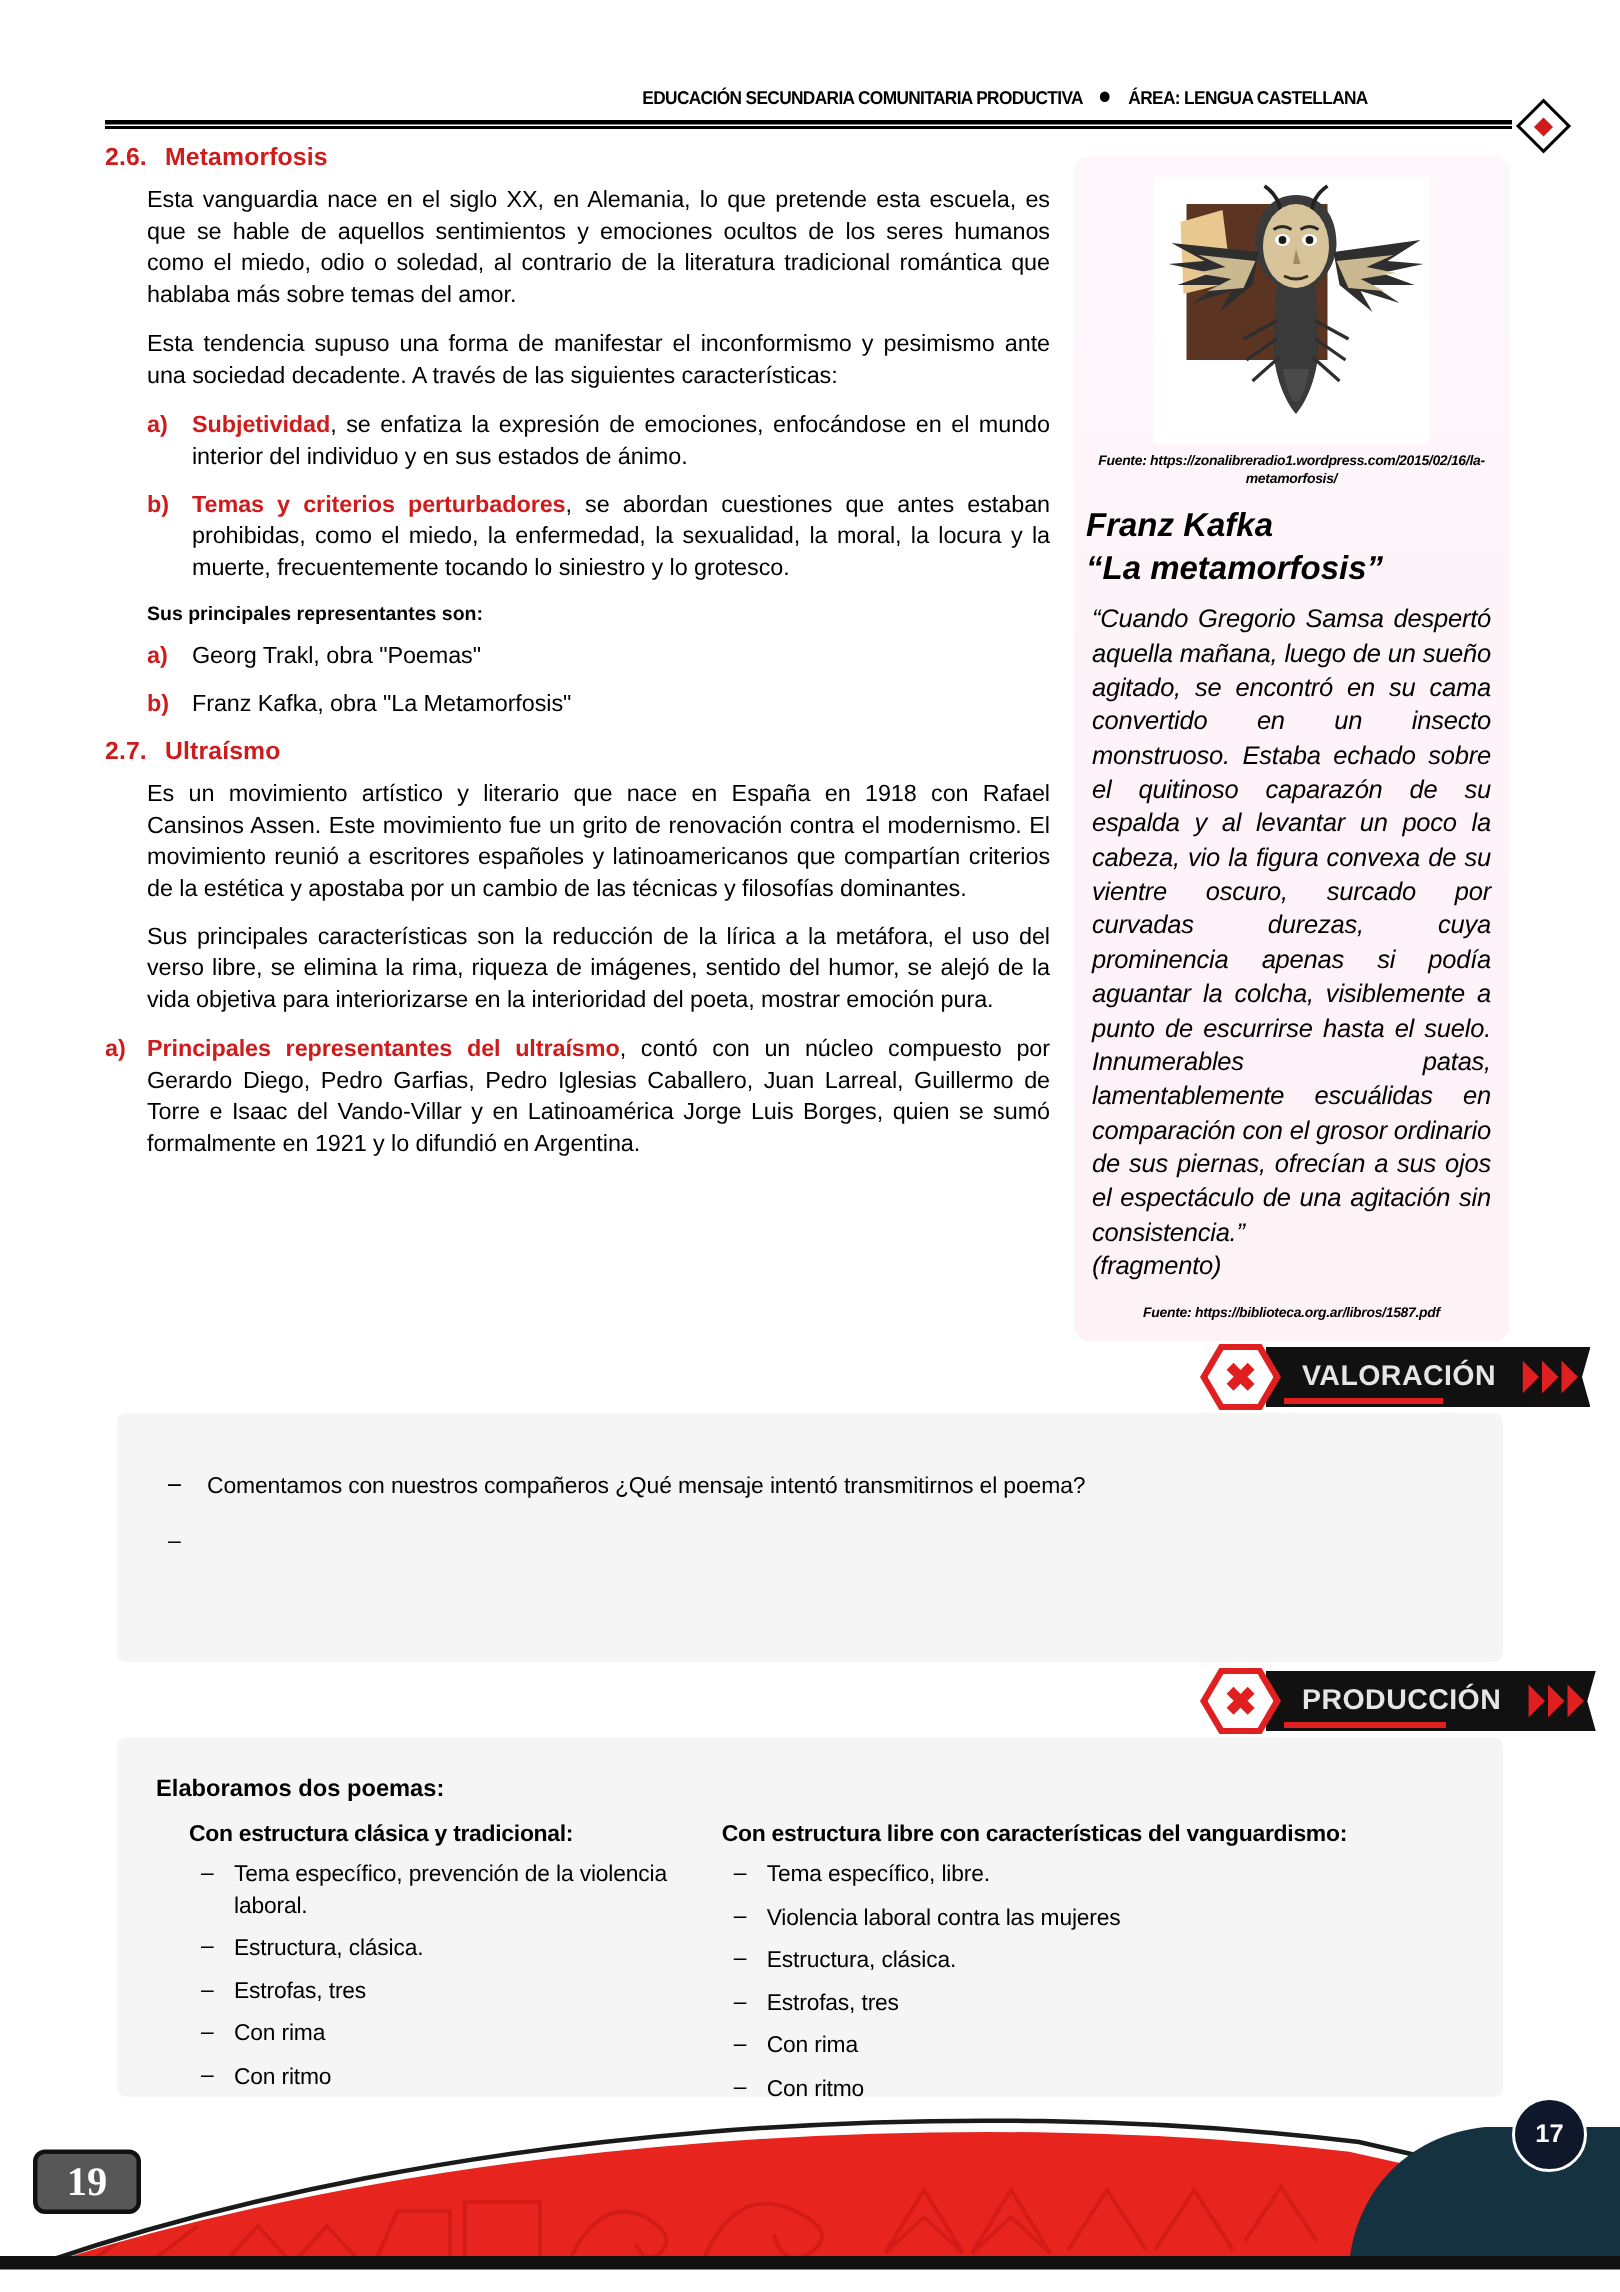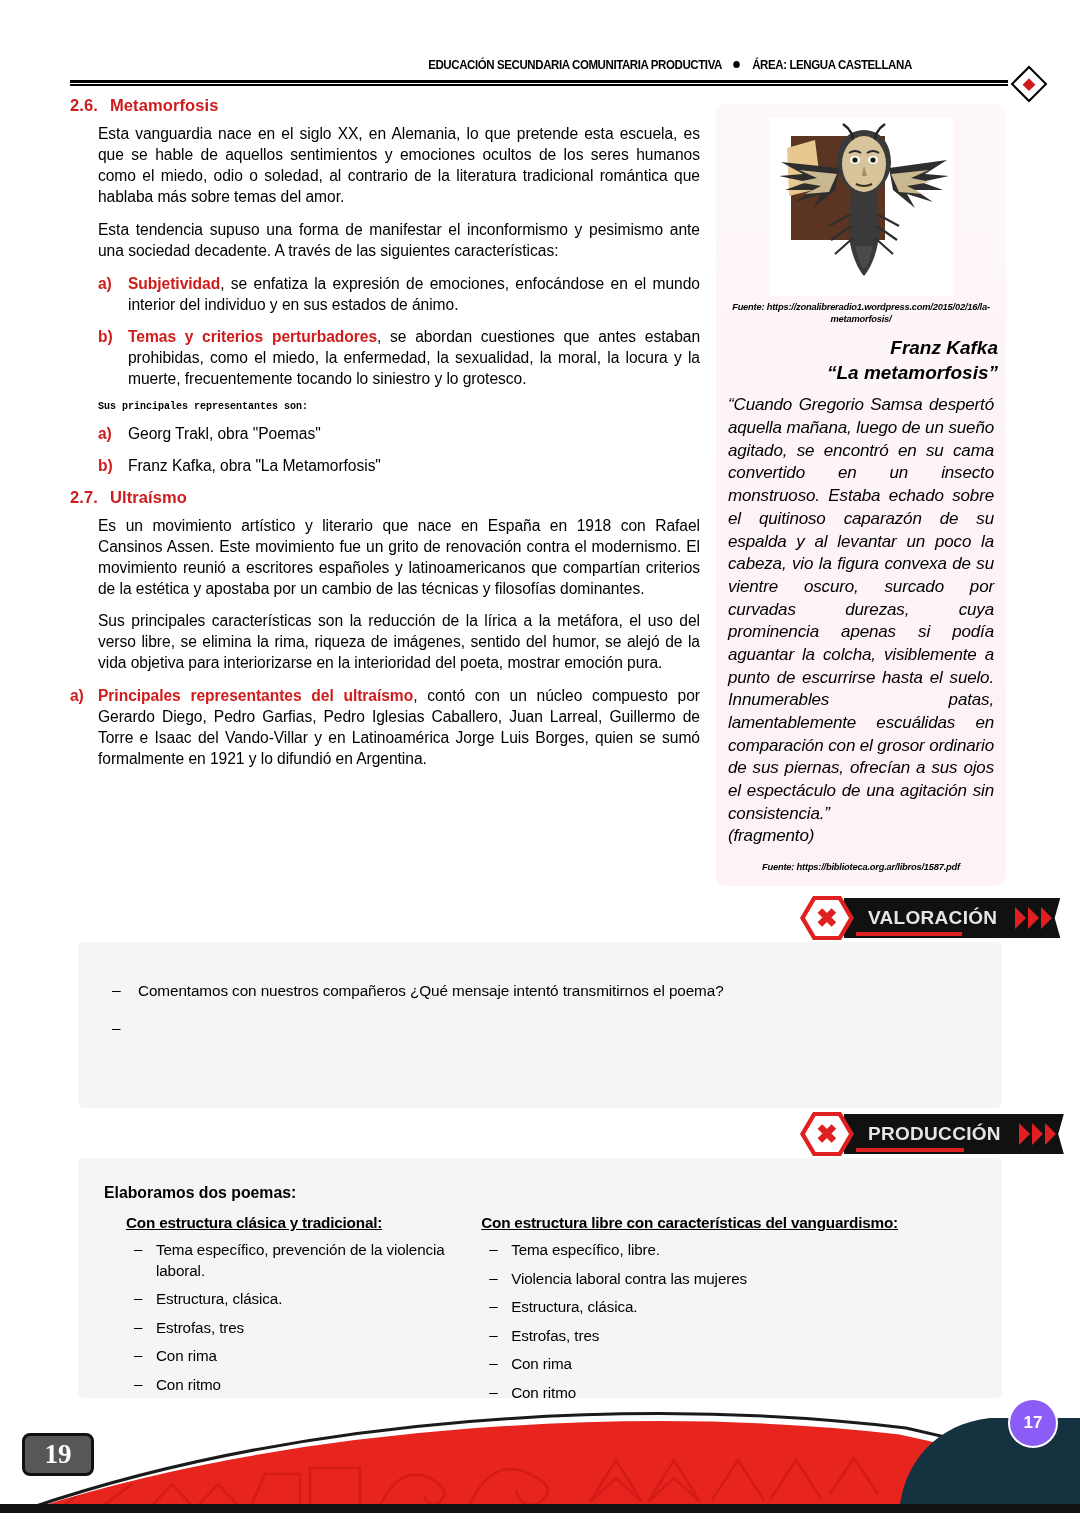--- a/index.html
+++ b/index.html
@@ -109,25 +109,24 @@
   }
   ul.lettered li.nojust { text-align: left; }
   ul.lettered li .marker {
     position: absolute;
     left: 0; top: 0;
     color: #cf1b1b;
     font-weight: bold;
   }
   .redbold { color: #cf1b1b; font-weight: bold; }
   .subhead {
-    font-size: 10px;
+    font-size: 13px;
     font-weight: bold;
     margin: 0 0 12px 0;
     padding-left: 28px;
-    font-family: Liberation Mono, monospace;
   }
 
   
   .sidepanel {
     position: absolute;
     left: 716px;
     top: 104px;
     width: 290px;
     background: linear-gradient(180deg,#fdf7fb 0%, #fdf3f8 55%, #fdf2f6 100%);
     border-radius: 10px;
@@ -144,22 +143,22 @@
     font-size: 9.3px;
     font-style: italic;
     font-weight: bold;
     text-align: center;
     line-height: 1.25;
     letter-spacing: -0.2px;
     margin: 2px 6px 10px 6px;
     word-break: break-all;
   }
   .kafka-title {
-    text-align: right;
-    font-size: 19px;
+    text-align: left;
+    font-size: 22px;
     font-weight: bold;
     font-style: italic;
     line-height: 1.32;
     margin-bottom: 9px;
   }
   .quote {
     font-size: 17px;
     font-style: italic;
     line-height: 1.335;
     text-align: justify;
@@ -284,21 +283,20 @@
   .prod-title {
     font-size: 15.8px;
     font-weight: bold;
     margin: 0 0 12px 0;
   }
   .col-head {
     font-size: 15.3px;
     font-weight: bold;
     margin: 0 0 8px 0;
     letter-spacing: -0.2px;
-    text-decoration: underline;
   }
   .prod-cols { display: flex; gap: 24px; }
   .prod-col-a { width: 370px; padding-left: 22px; }
   .prod-col-b { width: 520px; }
 
   
   .footer { position: absolute; left: 0; bottom: 0; width: 1080px; height: 150px; }
   .page-box {
     position: absolute;
     left: 22px; bottom: 52px;
@@ -310,21 +308,21 @@
     font-size: 27px;
     font-weight: bold;
     display: flex; align-items: center; justify-content: center;
     font-family: "Liberation Serif", serif;
   }
   .page-badge {
     position: absolute;
     right: 22px; bottom: 80px;
     width: 50px; height: 50px;
     border-radius: 50%;
-    background: #8b5cf6;
+    background: #0f172a;
     border: 2px solid #fff;
     color: #fff;
     font-size: 17px;
     font-weight: bold;
     display: flex; align-items: center; justify-content: center;
     z-index: 6;
   }
 </style>
 </head>
 <body>

